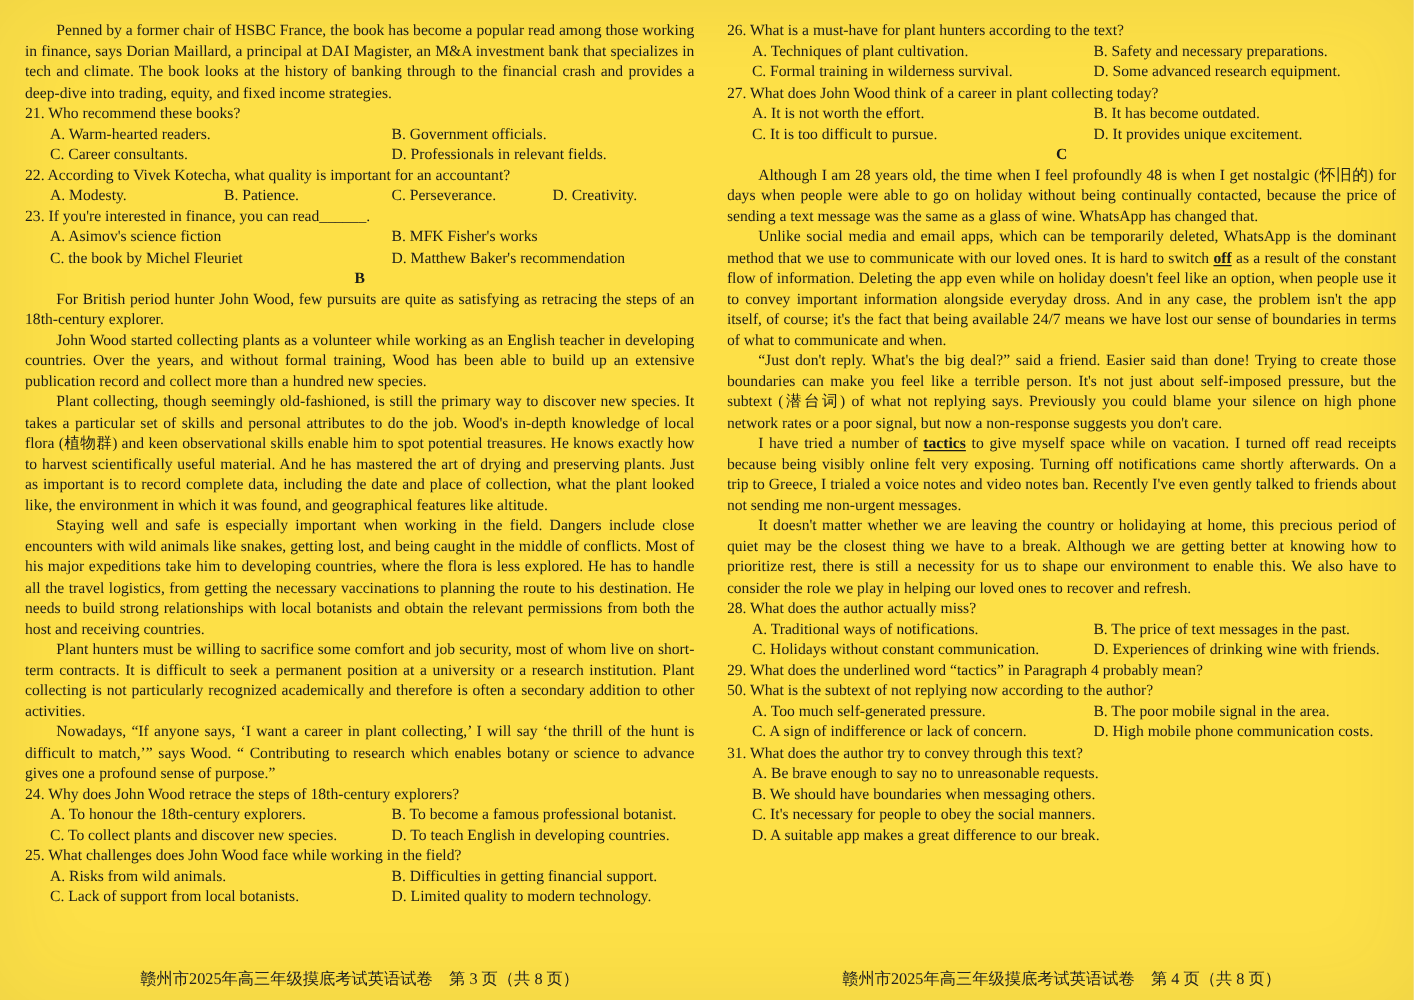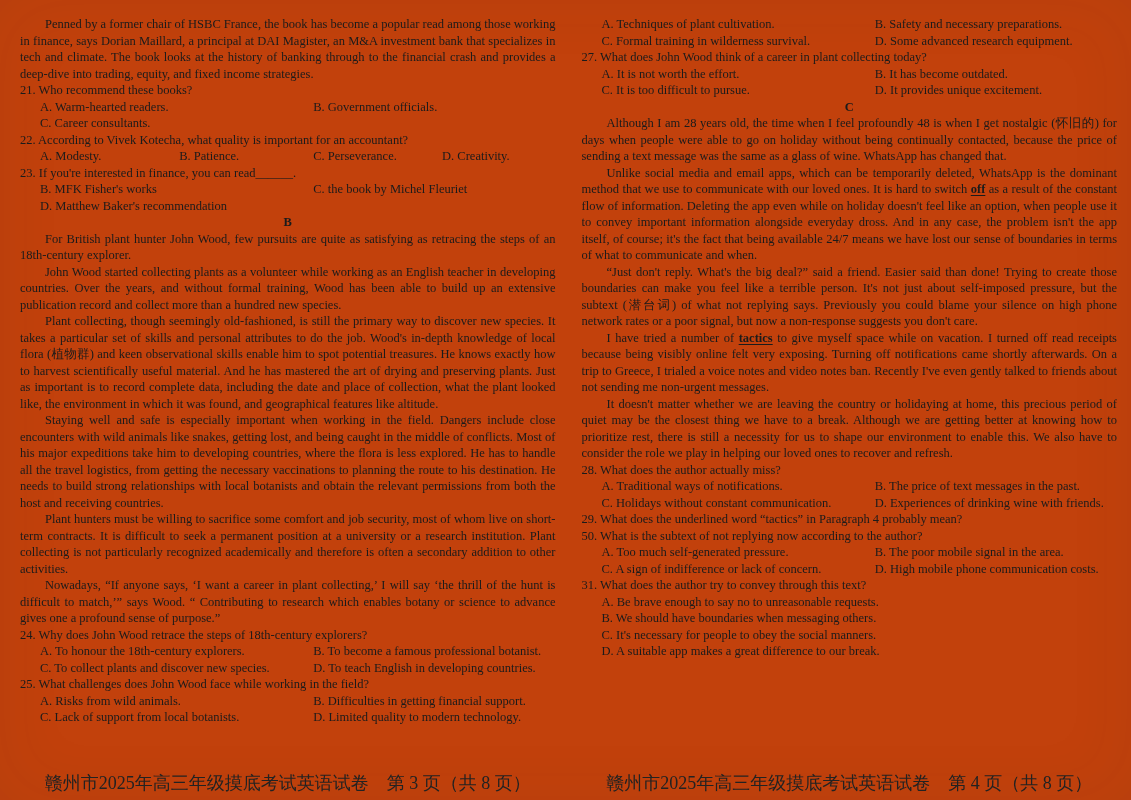--- a/index.html
+++ b/index.html
@@ -3,21 +3,21 @@
 <meta charset="utf-8">
 <style>
   * { box-sizing: border-box; }
   html, body { margin: 0; padding: 0; }
   body {
     width: 1131px; height: 800px; overflow: hidden;
     background: #f3f2ee;
   }
   .sheet {
     width: 1131px; height: 800px;
-    background: #c2410c;
+    background: #fde047;
     box-shadow: inset 0 0 70px rgba(60,55,45,.07);
     display: flex; gap: 26px;
     padding: 16px 14px 8px 20px;
     font-family: "Liberation Serif", "DejaVu Serif", serif;
     color: #1b1b1b;
   }
   .page { flex: 1 1 0; min-width: 0; display: flex; flex-direction: column; }
   .page-content {
     flex: 1 1 auto;
     font-size: 12.5px; line-height: 16.5px;
@@ -27,52 +27,54 @@
   p.para { margin: 0; text-indent: 2em; }
   .question { text-align: left; }
   .options { display: grid; padding-left: 1.6em; text-align: left; }
   .options .option { white-space: nowrap; overflow: visible; }
   .cols2 { grid-template-columns: 53% 47%; }
   .cols4 { grid-template-columns: 27% 26% 25% 22%; }
   .cols1 { grid-template-columns: 100%; }
   .section-letter { text-align: center; font-weight: bold; }
   .footer {
     flex: 0 0 auto; text-align: center;
-    font-size: 18px; line-height: 18px; padding-top: 3px; color: #222;
+    font-size: 13px; line-height: 18px; padding-top: 3px; color: #222;
   }
   .u { font-weight: bold; text-decoration: underline; text-underline-offset: 2px; }
 </style>
 </head>
 <body>
 
 <div class="sheet">
   <div class="page">
     <div class="page-content" id="col-left">
         <p class="para">Penned by a former chair of HSBC France, the book has become a popular read among those working in finance, says Dorian Maillard, a principal at DAI Magister, an M&amp;A investment bank that specializes in tech and climate. The book looks at the history of banking through to the financial crash and provides a deep-dive into trading, equity, and fixed income strategies.</p>
         <div class="question">21. Who recommend these books?</div>
         <div class="options cols2">
           <div class="option">A. Warm-hearted readers.</div>
           <div class="option">B. Government officials.</div>
           <div class="option">C. Career consultants.</div>
+          <div class="option">D. Professionals in relevant fields.</div>
         </div>
         <div class="question">22. According to Vivek Kotecha, what quality is important for an accountant?</div>
         <div class="options cols4">
           <div class="option">A. Modesty.</div>
           <div class="option">B. Patience.</div>
           <div class="option">C. Perseverance.</div>
           <div class="option">D. Creativity.</div>
         </div>
         <div class="question">23. If you're interested in finance, you can read______.</div>
         <div class="options cols2">
+          <div class="option">A. Asimov's science fiction</div>
           <div class="option">B. MFK Fisher's works</div>
           <div class="option">C. the book by Michel Fleuriet</div>
           <div class="option">D. Matthew Baker's recommendation</div>
         </div>
         <div class="section-letter">B</div>
-        <p class="para">For British plant hunter John Wood, few pursuits are quite as satisfying as retracing the steps of an 18th-century explorer.</p>
+        <p class="para">For British period hunter John Wood, few pursuits are quite as satisfying as retracing the steps of an 18th-century explorer.</p>
         <p class="para">John Wood started collecting plants as a volunteer while working as an English teacher in developing countries. Over the years, and without formal training, Wood has been able to build up an extensive publication record and collect more than a hundred new species.</p>
         <p class="para">Plant collecting, though seemingly old-fashioned, is still the primary way to discover new species. It takes a particular set of skills and personal attributes to do the job. Wood's in-depth knowledge of local flora (植物群) and keen observational skills enable him to spot potential treasures. He knows exactly how to harvest scientifically useful material. And he has mastered the art of drying and preserving plants. Just as important is to record complete data, including the date and place of collection, what the plant looked like, the environment in which it was found, and geographical features like altitude.</p>
         <p class="para">Staying well and safe is especially important when working in the field. Dangers include close encounters with wild animals like snakes, getting lost, and being caught in the middle of conflicts. Most of his major expeditions take him to developing countries, where the flora is less explored. He has to handle all the travel logistics, from getting the necessary vaccinations to planning the route to his destination. He needs to build strong relationships with local botanists and obtain the relevant permissions from both the host and receiving countries.</p>
         <p class="para">Plant hunters must be willing to sacrifice some comfort and job security, most of whom live on short-term contracts. It is difficult to seek a permanent position at a university or a research institution. Plant collecting is not particularly recognized academically and therefore is often a secondary addition to other activities.</p>
         <p class="para">Nowadays, “If anyone says, ‘I want a career in plant collecting,’ I will say ‘the thrill of the hunt is difficult to match,’” says Wood. “ Contributing to research which enables botany or science to advance gives one a profound sense of purpose.”</p>
         <div class="question">24. Why does John Wood retrace the steps of 18th-century explorers?</div>
         <div class="options cols2">
           <div class="option">A. To honour the 18th-century explorers.</div>
           <div class="option">B. To become a famous professional botanist.</div>
           <div class="option">C. To collect plants and discover new species.</div>
@@ -85,20 +87,21 @@
           <div class="option">C. Lack of support from local botanists.</div>
           <div class="option">D. Limited quality to modern technology.</div>
         </div>
       </div>
     <div class="footer">
       <span>赣州市2025年高三年级摸底考试英语试卷　第 3 页（共 8 页）</span>
     </div>
   </div>
   <div class="page">
     <div class="page-content" id="col-right">
+        <div class="question">26. What is a must-have for plant hunters according to the text?</div>
         <div class="options cols2">
           <div class="option">A. Techniques of plant cultivation.</div>
           <div class="option">B. Safety and necessary preparations.</div>
           <div class="option">C. Formal training in wilderness survival.</div>
           <div class="option">D. Some advanced research equipment.</div>
         </div>
         <div class="question">27. What does John Wood think of a career in plant collecting today?</div>
         <div class="options cols2">
           <div class="option">A. It is not worth the effort.</div>
           <div class="option">B. It has become outdated.</div>

